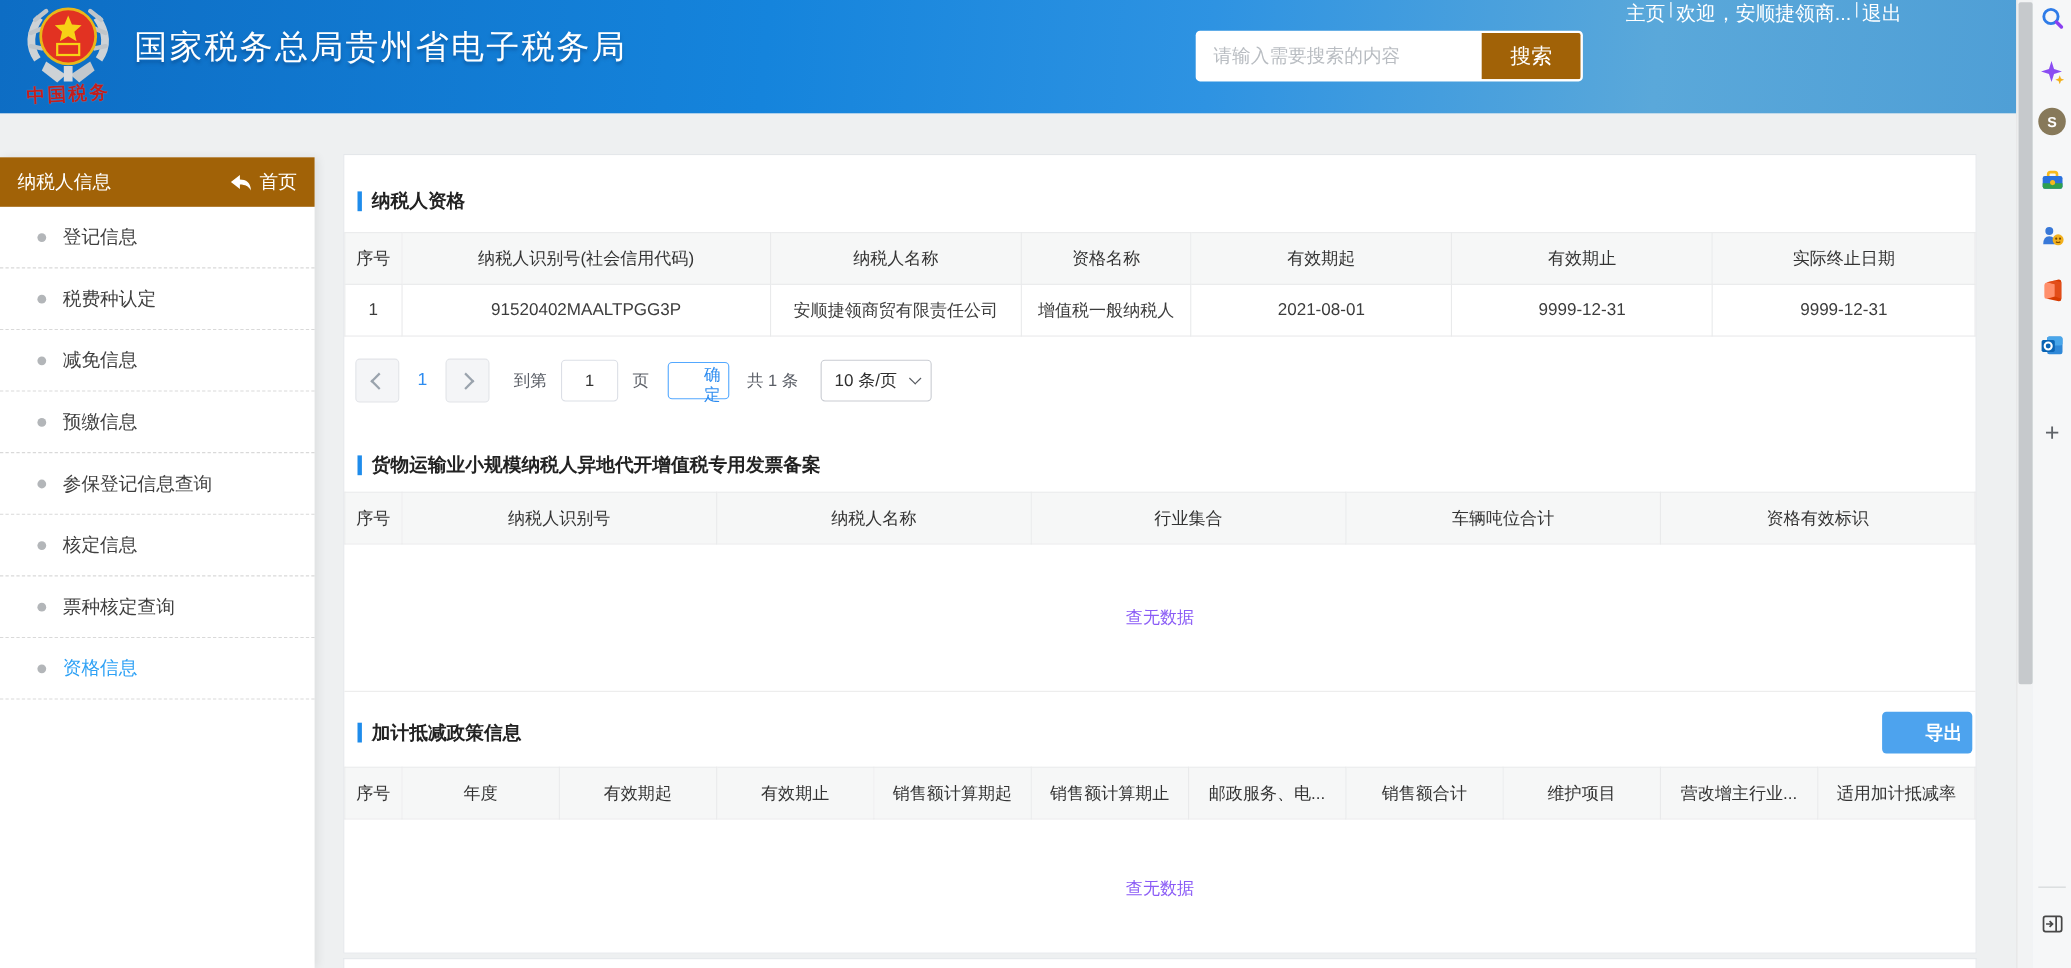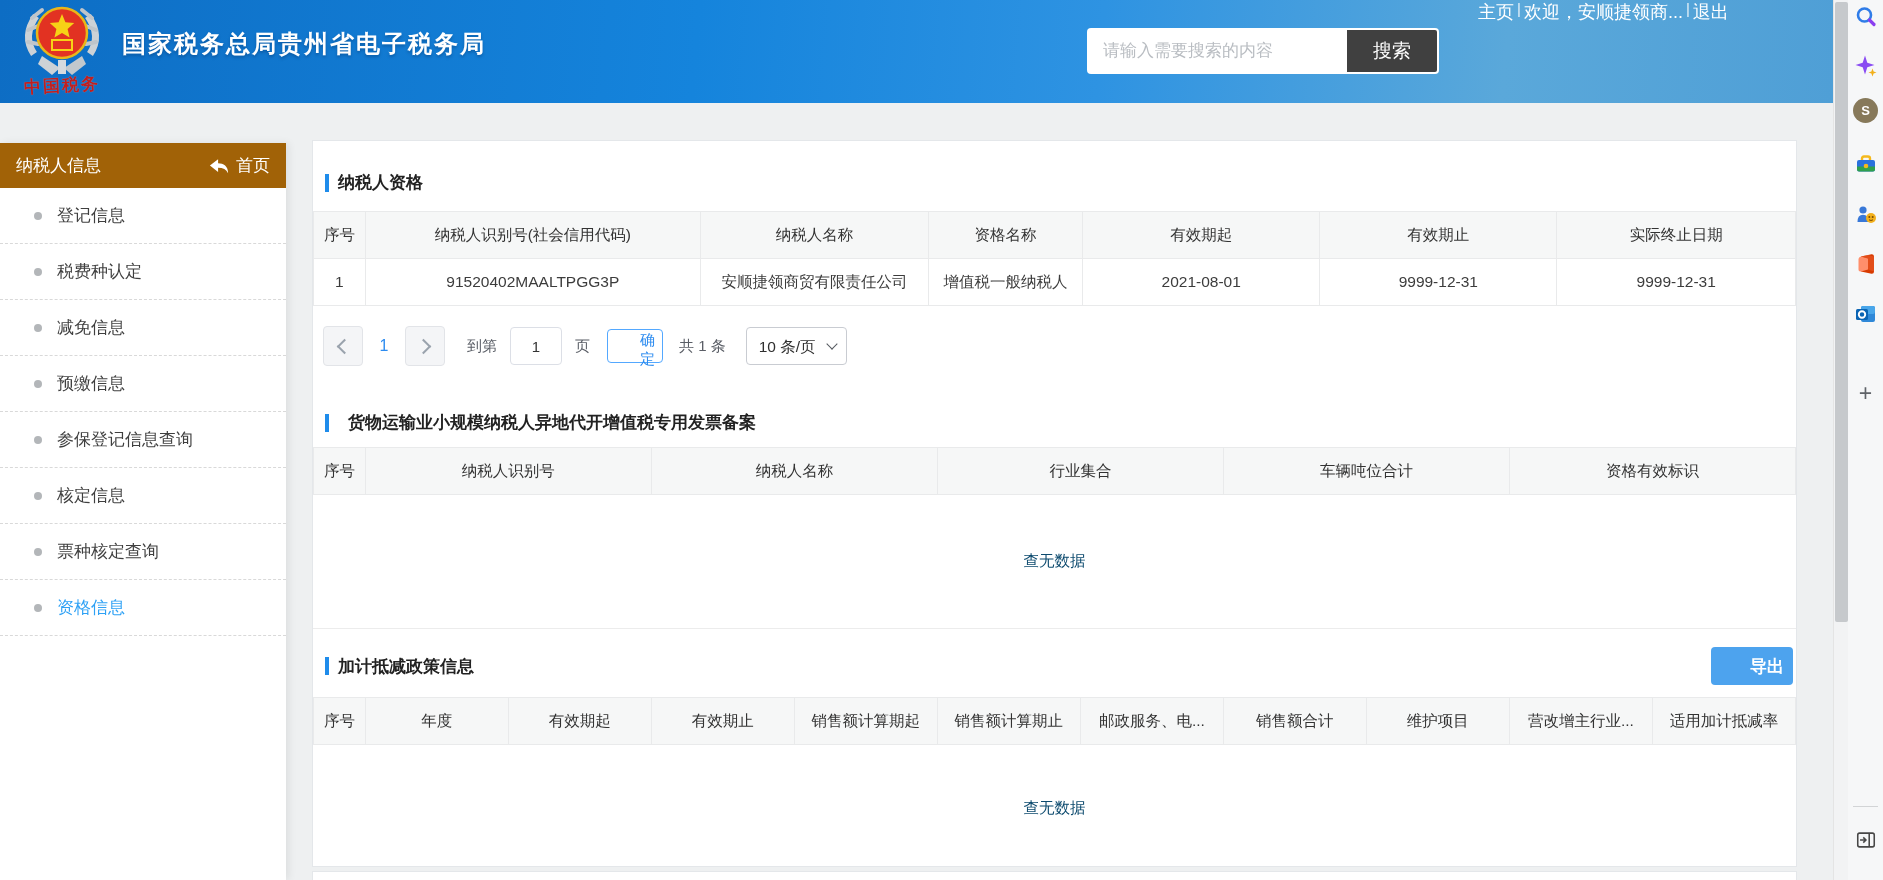--- a/index.html
+++ b/index.html
@@ -8,27 +8,27 @@
 
   
   .app-header{position:absolute;left:0;top:0;width:1833px;height:103px;
     background:linear-gradient(95deg,#0d6dc4 0%,#1584dc 38%,#2e93e2 60%,#5aa8da 82%,#4f9fd6 100%);}
   .logo{position:absolute;left:12px;top:2px;width:100px;height:100px;}
   .logo svg{display:block;}
   .logo-caption{position:absolute;left:2px;top:72px;width:96px;text-align:center;
     color:#c01f1f;font-weight:bold;font-size:17px;letter-spacing:2px;transform:rotate(-3deg);
     text-shadow:0 0 1px rgba(255,255,255,.4);}
   .site-title{position:absolute;left:122px;top:0;height:88px;line-height:88px;margin:0;
-    color:#fff;font-size:24px;font-weight:bold;letter-spacing:2px;text-shadow:0 2px 3px rgba(0,40,90,.35);}
+    color:#fff;font-size:30px;font-weight:normal;letter-spacing:2px;text-shadow:0 2px 3px rgba(0,40,90,.35);}
   .search-group{position:absolute;left:1087px;top:28px;width:352px;height:46px;
     border:2px solid rgba(255,255,255,.95);border-radius:4px;display:flex;overflow:hidden;box-sizing:border-box;background:#fff;}
   .search-input{flex:1;border:none;outline:none;padding:0 14px;font-size:17px;color:#333;
     font-family:inherit;background:#fff;min-width:0;}
   .search-input::placeholder{color:#b9bdc2;}
-  .search-btn{width:90px;border:none;background:#404040;color:#fff;font-size:19px;cursor:pointer;font-family:inherit;}
+  .search-btn{width:90px;border:none;background:#a16207;color:#fff;font-size:19px;cursor:pointer;font-family:inherit;}
   .top-nav{position:absolute;left:1478px;top:0;height:103px;display:flex;align-items:flex-start;gap:3px;
     color:#fff;font-size:18px;white-space:nowrap;}
   .top-link{color:#fff;text-decoration:none;cursor:pointer;}
   .top-sep{opacity:.85;font-size:15px;}
 
   
   .side-nav{position:absolute;left:0;top:143px;width:286px;bottom:0;background:#fff;
     box-shadow:3px 0 8px rgba(0,0,0,.07);}
   .side-head{height:45px;background:#a16207;color:#fff;display:flex;align-items:center;
     padding:0 16px;font-size:17px;justify-content:space-between;}
@@ -41,21 +41,21 @@
 
   
   .main-panel{position:absolute;left:312px;top:140px;width:1485px;height:727px;background:#fff;
     border:1px solid #e4e7ea;box-sizing:border-box;}
   .next-panel{position:absolute;left:312px;top:871px;width:1485px;height:12px;background:#fff;
     border:1px solid #e4e7ea;border-bottom:none;box-sizing:border-box;}
 
   .sec-title{display:flex;align-items:center;font-size:17px;font-weight:bold;color:#222;}
   .sec-title .bar{width:4px;height:18px;background:#1f8ceb;margin-right:9px;flex:none;}
   .st1{margin:30px 0 17px 12px;}
-  .st2{margin:45px 0 13px 12px;gap:10px;}
+  .st2{margin:45px 0 13px 12px;}
 
   table.grid{width:100%;border-collapse:collapse;table-layout:fixed;}
   table.grid th{height:46px;background:#f6f7f7;border:1px solid #e9eaeb;font-weight:400;
     font-size:15.5px;color:#333;text-align:center;padding:0 4px;overflow:hidden;white-space:nowrap;}
   table.grid td{height:46px;border:1px solid #e9eaeb;font-size:15.5px;color:#3c3c3c;
     text-align:center;padding:0 4px;white-space:nowrap;overflow:hidden;}
 
   
   .pagination{display:flex;align-items:center;margin:20px 0 0 10px;height:40px;font-size:15px;color:#5a5e66;}
   .pg-btn{width:40px;height:40px;background:#f4f5f7;border:1px solid #e2e4e8;border-radius:4px;
@@ -72,21 +72,21 @@
   .pg-total{margin:0 8px 0 6px;}
   .select-wrap{position:relative;display:inline-block;margin-left:12px;}
   .pg-select{appearance:none;-webkit-appearance:none;height:38px;padding:0 30px 0 12px;
     border:1px solid #c9ccd2;border-radius:4px;background:#fff;font-size:15.5px;color:#2f2f2f;
     font-family:inherit;cursor:pointer;outline:none;}
   .select-wrap::after{content:"";position:absolute;right:11px;top:13px;width:7px;height:7px;
     border-right:1.8px solid #55595f;border-bottom:1.8px solid #55595f;transform:rotate(45deg);pointer-events:none;}
 
   .empty-area{height:133px;border-bottom:1px solid #ececec;display:flex;align-items:center;justify-content:center;}
   .empty-area2{height:126px;display:flex;align-items:center;justify-content:center;}
-  .empty-text{color:#0c4a6e;font-size:15.5px;text-align:right;}
+  .empty-text{color:#8b5cf6;font-size:15.5px;text-align:right;}
 
   .sec-row{position:relative;margin:16px 3px 10px 12px;height:42px;display:flex;align-items:center;}
   .export-btn{position:absolute;right:0;top:2px;width:82px;height:38px;background:#4da3ee;border:none;
     border-radius:4px;color:#fff;font-size:17px;font-weight:bold;cursor:pointer;font-family:inherit;padding-left:36px;}
 
   
   .scrollbar{position:absolute;left:1833px;top:0;width:15px;height:880px;background:#f2f3f4;
     border-left:1px solid #e4e4e4;box-sizing:border-box;cursor:pointer;}
   .scrollbar .thumb{position:absolute;left:1px;top:2px;width:13px;height:620px;background:#c6c9cc;border-radius:2px;}
 

